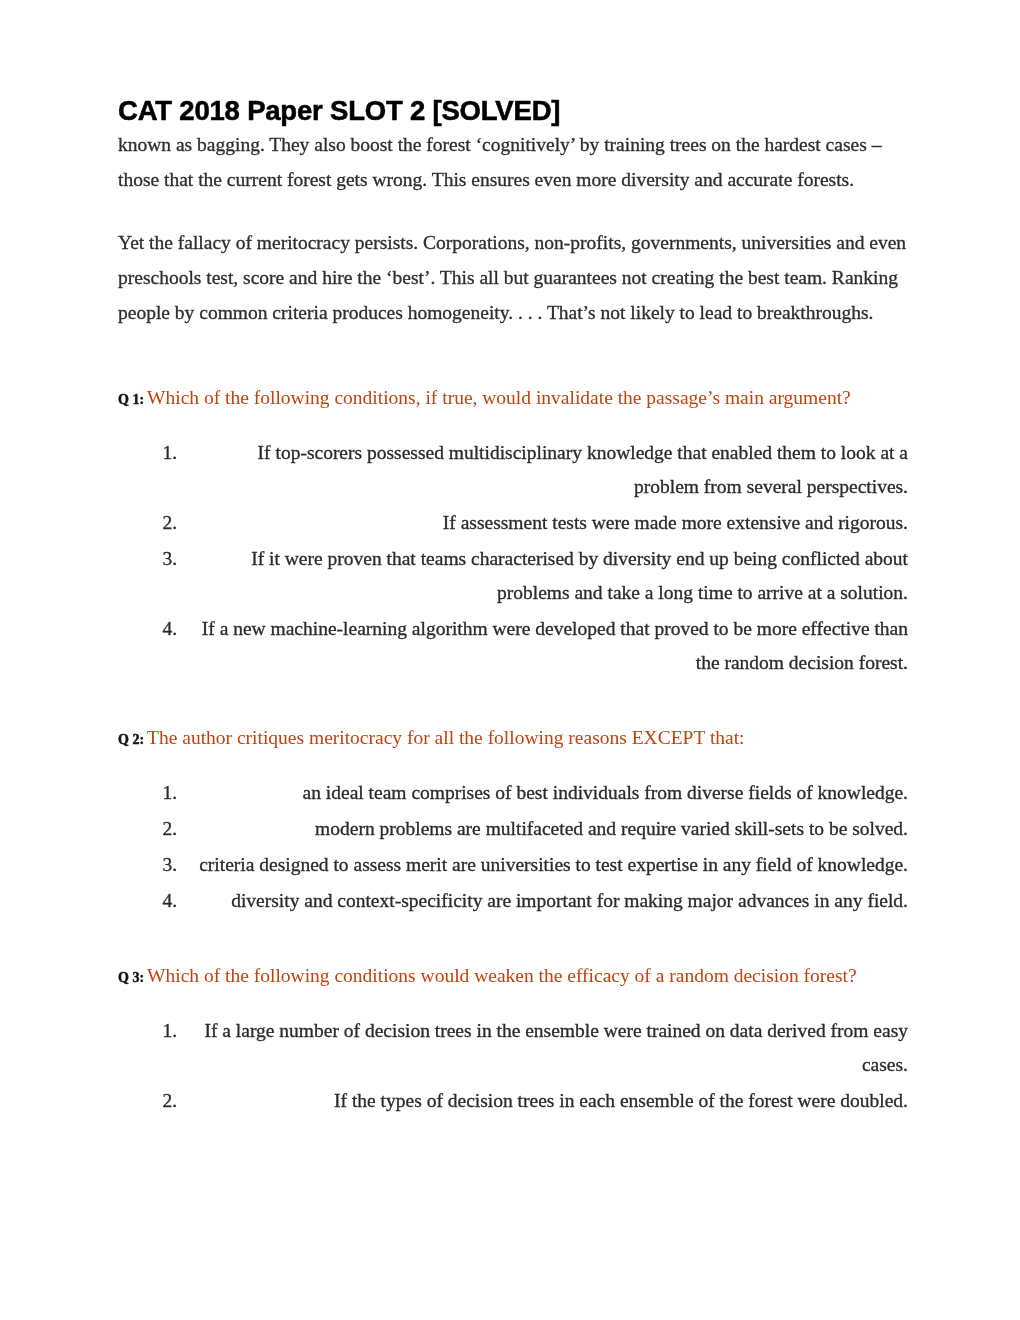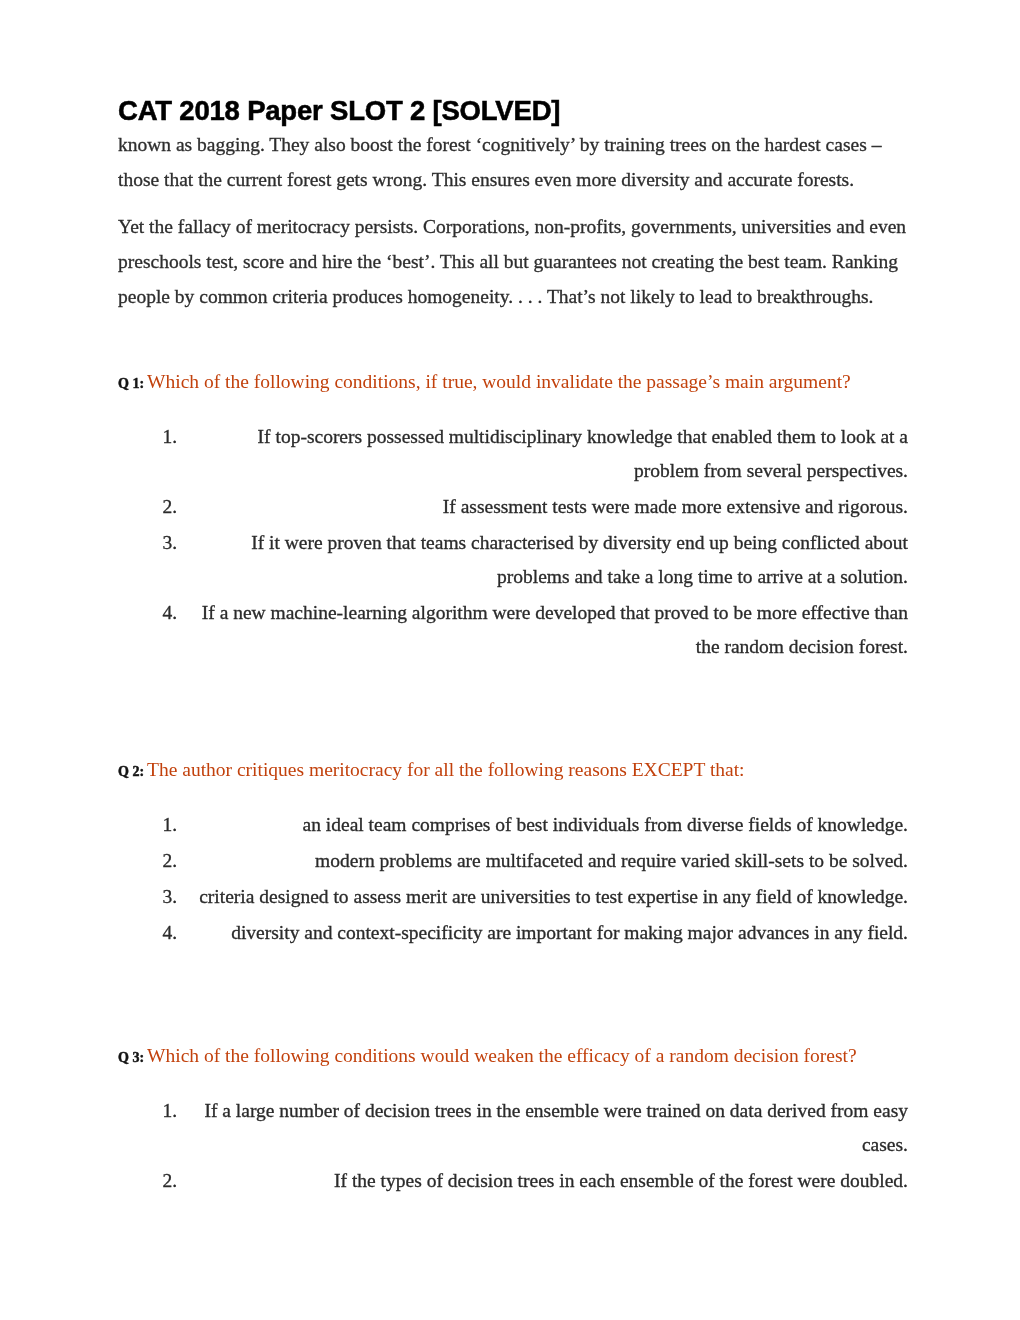--- a/index.html
+++ b/index.html
@@ -42,25 +42,25 @@
     font-family: Liberation Serif, serif;
     font-size: 19.5px;
     line-height: 35px;
     color: #2e2e2e;
     margin: 0;
     -webkit-text-stroke: 0.32px #2e2e2e;
     text-align: left;
     max-width: 790px;
   }
   .passage-para + .passage-para {
-    margin-top: 12px;
+    margin-top: 28px;
   }
 
   .q-block {
-    margin-top: 92px;
+    margin-top: 44px;
   }
   .q-block.first {
     margin-top: 54px;
   }
 
   .q-prompt {
     font-size: 19.5px;
     line-height: 28px;
     margin: 0;
     color: #5c5c5c;

